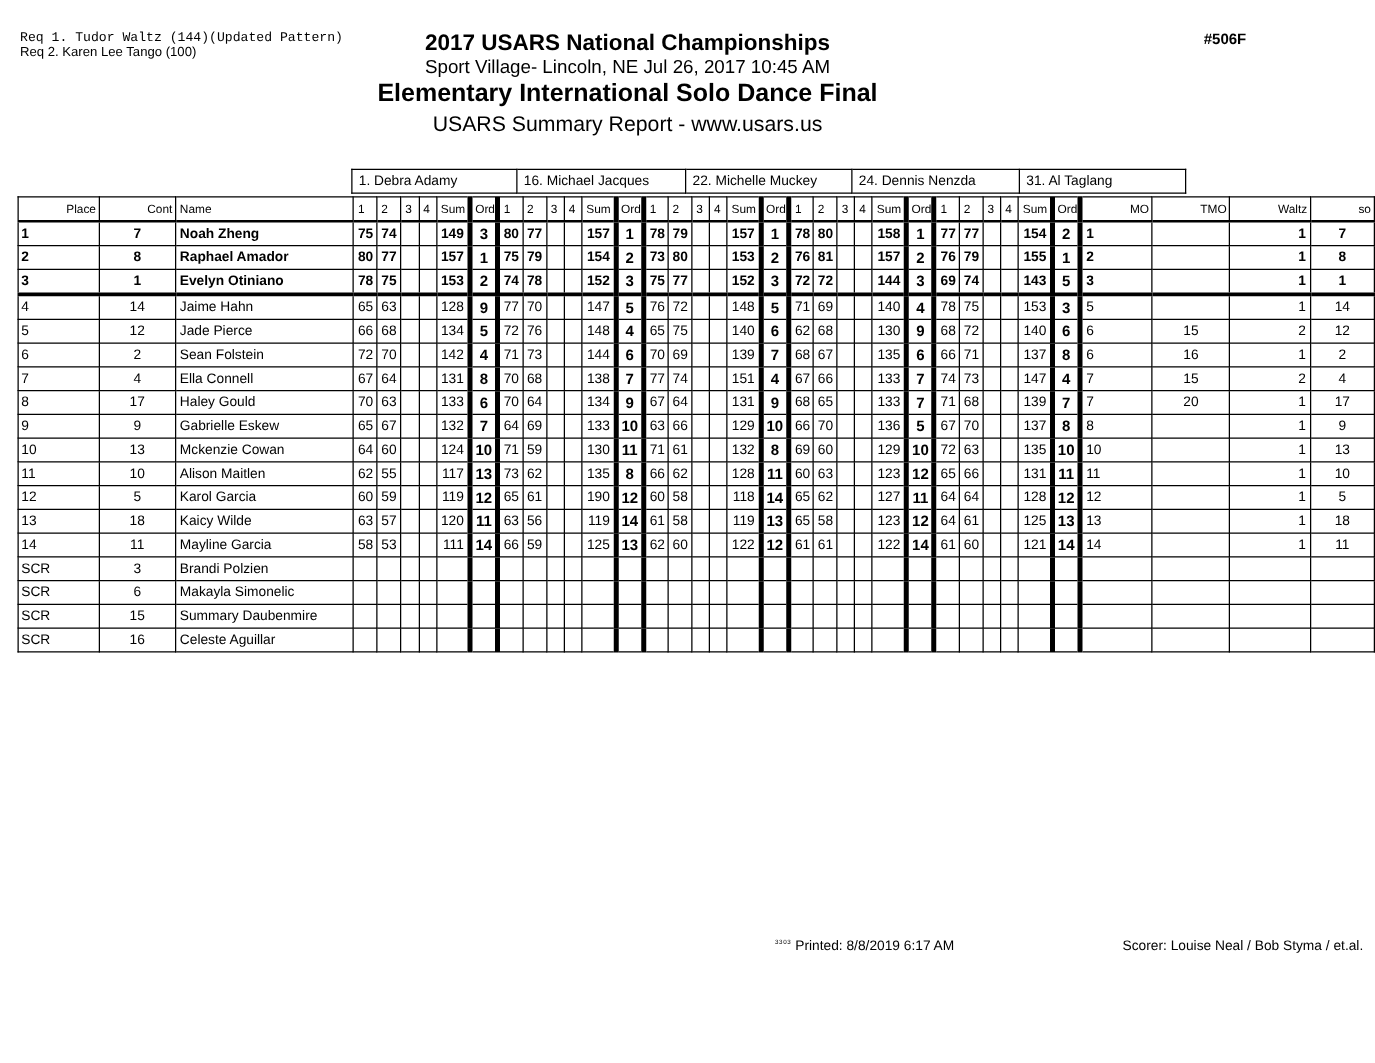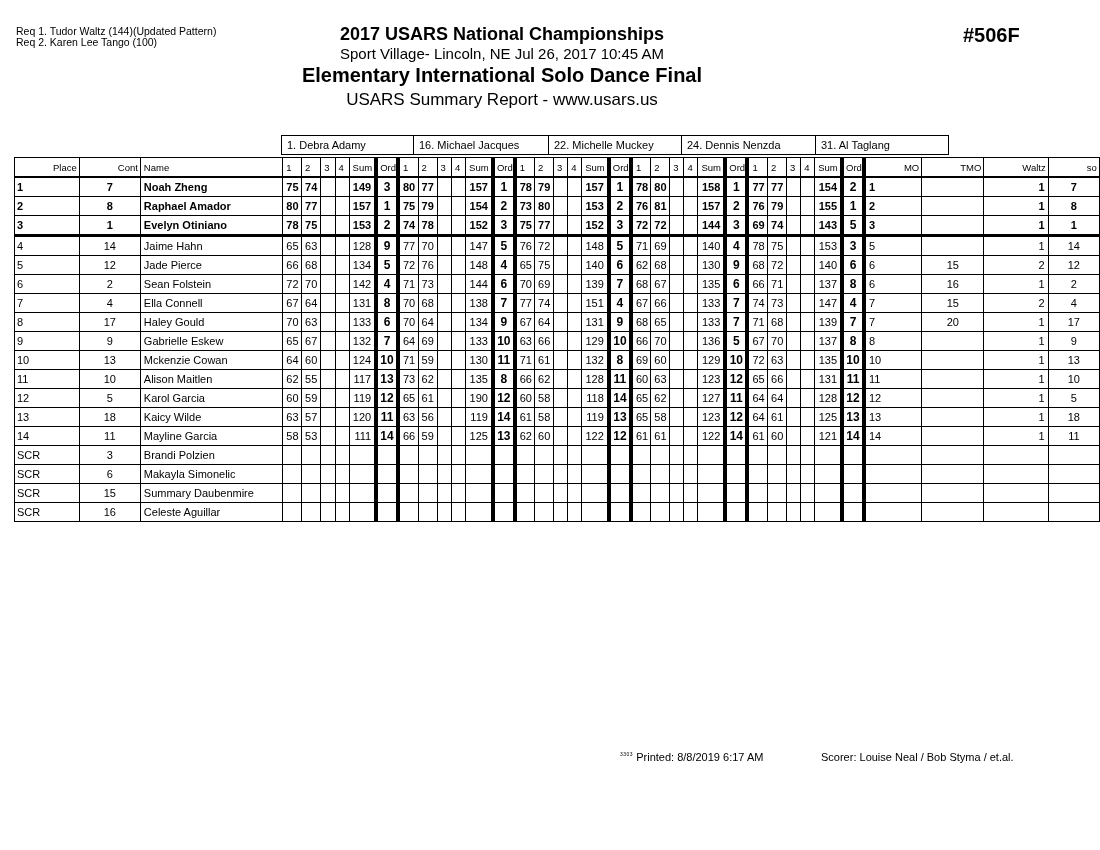--- a/index.html
+++ b/index.html
@@ -3,21 +3,21 @@
 <meta charset="utf-8">
 <style>
   html, body { margin:0; padding:0; background:#fff; }
   body { width:1100px; height:850px; position:relative; font-family:"Liberation Sans", sans-serif; color:#000; overflow:hidden; }
   .req { position:absolute; left:16px; font-size:10.5px; line-height:11px; }
   .title { position:absolute; left:0; width:1100px; text-align:center; white-space:nowrap; }
   .t1 { top:24px; font-size:18px; font-weight:bold; left:-48px; }
   .t2 { top:45px; font-size:15px; left:-48px; }
   .t3 { top:64px; font-size:20px; font-weight:bold; left:-48px; }
   .t4 { top:90px; font-size:17px; left:-48px; }
-  .evt { position:absolute; left:963px; top:24px; font-size:20px; font-weight:bold; }
+  .evt { position:absolute; left:963px; top:24px; font-size:12px; font-weight:bold; }
 
   table.judges { position:absolute; left:281px; top:135px; border-collapse:collapse; table-layout:fixed; }
   table.judges td { border:1px solid #000; height:18px; font-size:11px; padding:0 0 0 5px; white-space:nowrap; vertical-align:middle; }
 
   table.grid { position:absolute; left:14px; top:157px; border-collapse:collapse; table-layout:fixed; }
   table.grid td { border:1px solid #000; height:18px; font-size:11px; padding:0 2px; white-space:nowrap; overflow:hidden; vertical-align:middle; }
   table.grid thead td { font-size:9.5px; height:18px;padding-left:38px; }
   table.grid td.num { text-align:right; padding-right:3px; }
   table.grid td.ctr { text-align:center; }
   table.grid td.sc { padding-left:3px; }
@@ -28,21 +28,21 @@
   table.grid tr.sep td { border-bottom:3px solid #000; }
   table.grid thead tr td { border-bottom:2px double #000; }
 
   .footer { position:absolute; top:751px; font-size:11px; white-space:nowrap; }
   .tiny { font-size:5px; vertical-align:super; letter-spacing:0.5px; }
 </style>
 </head>
 <body>
 
 <div>
-  <div class="req" style="top:26px;">Req  1.  Tudor Waltz (144)(Updated Pattern)</div>
+  <div class="req" style="top:26px;font-family:Liberation Mono, monospace;">Req  1.  Tudor Waltz (144)(Updated Pattern)</div>
   <div class="req" style="top:37px;">Req  2.  Karen Lee Tango (100)</div>
   <div class="title t1">2017 USARS National Championships</div>
   <div class="title t2">Sport Village- Lincoln, NE  Jul 26, 2017  10:45 AM</div>
   <div class="title t3">Elementary International Solo Dance Final</div>
   <div class="title t4">USARS Summary Report - www.usars.us</div>
   <div class="evt">#506F</div>
 </div>
 
 <table class="judges">
   <colgroup>
@@ -847,13 +847,13 @@
         <td class="num"></td>
         <td class="ctr"></td>
       </tr>
     </tbody>
 </table>
 
 <div class="footer" style="left:620px;">
   <span class="tiny">3303</span>
   <span>Printed:  8/8/2019  6:17 AM</span>
 </div>
-<div class="footer" style="left:821px;">Scorer:   Louise Neal / Bob Styma / et.al.</div>
+<div class="footer" style="left:898px;">Scorer:   Louise Neal / Bob Styma / et.al.</div>
 
 </body></html>

